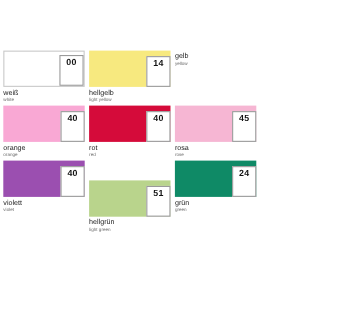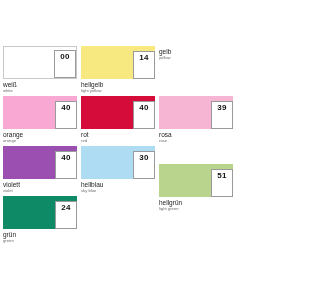--- a/index.html
+++ b/index.html
@@ -115,43 +115,34 @@
         <div class="swatch" style="background: rgb(213, 11, 58);">
           <div class="badge">40</div>
         </div>
         <div class="labels">
           <div class="name-de">rot</div>
           <div class="name-en">red</div>
         </div>
       </div>
       <div class="cell">
         <div class="swatch" style="background: rgb(246, 182, 211);">
-          <div class="badge">39</div>
+          <div class="badge">45</div>
         </div>
         <div class="labels">
           <div class="name-de">rosa</div>
           <div class="name-en">rose</div>
         </div>
       </div>
       <div class="cell">
         <div class="swatch" style="background: rgb(155, 79, 176);">
           <div class="badge">40</div>
         </div>
         <div class="labels">
           <div class="name-de">violett</div>
           <div class="name-en">violet</div>
-        </div>
-      </div>
-      <div class="cell">
-        <div class="swatch" style="background: rgb(174, 220, 242);">
-          <div class="badge">30</div>
-        </div>
-        <div class="labels">
-          <div class="name-de">hellblau</div>
-          <div class="name-en">sky blue</div>
         </div>
       </div>
       <div class="cell">
         <div class="swatch" style="background: rgb(185, 212, 140); margin-top: 18px;">
           <div class="badge">51</div>
         </div>
         <div class="labels">
           <div class="name-de">hellgrün</div>
           <div class="name-en">light green</div>
         </div>

